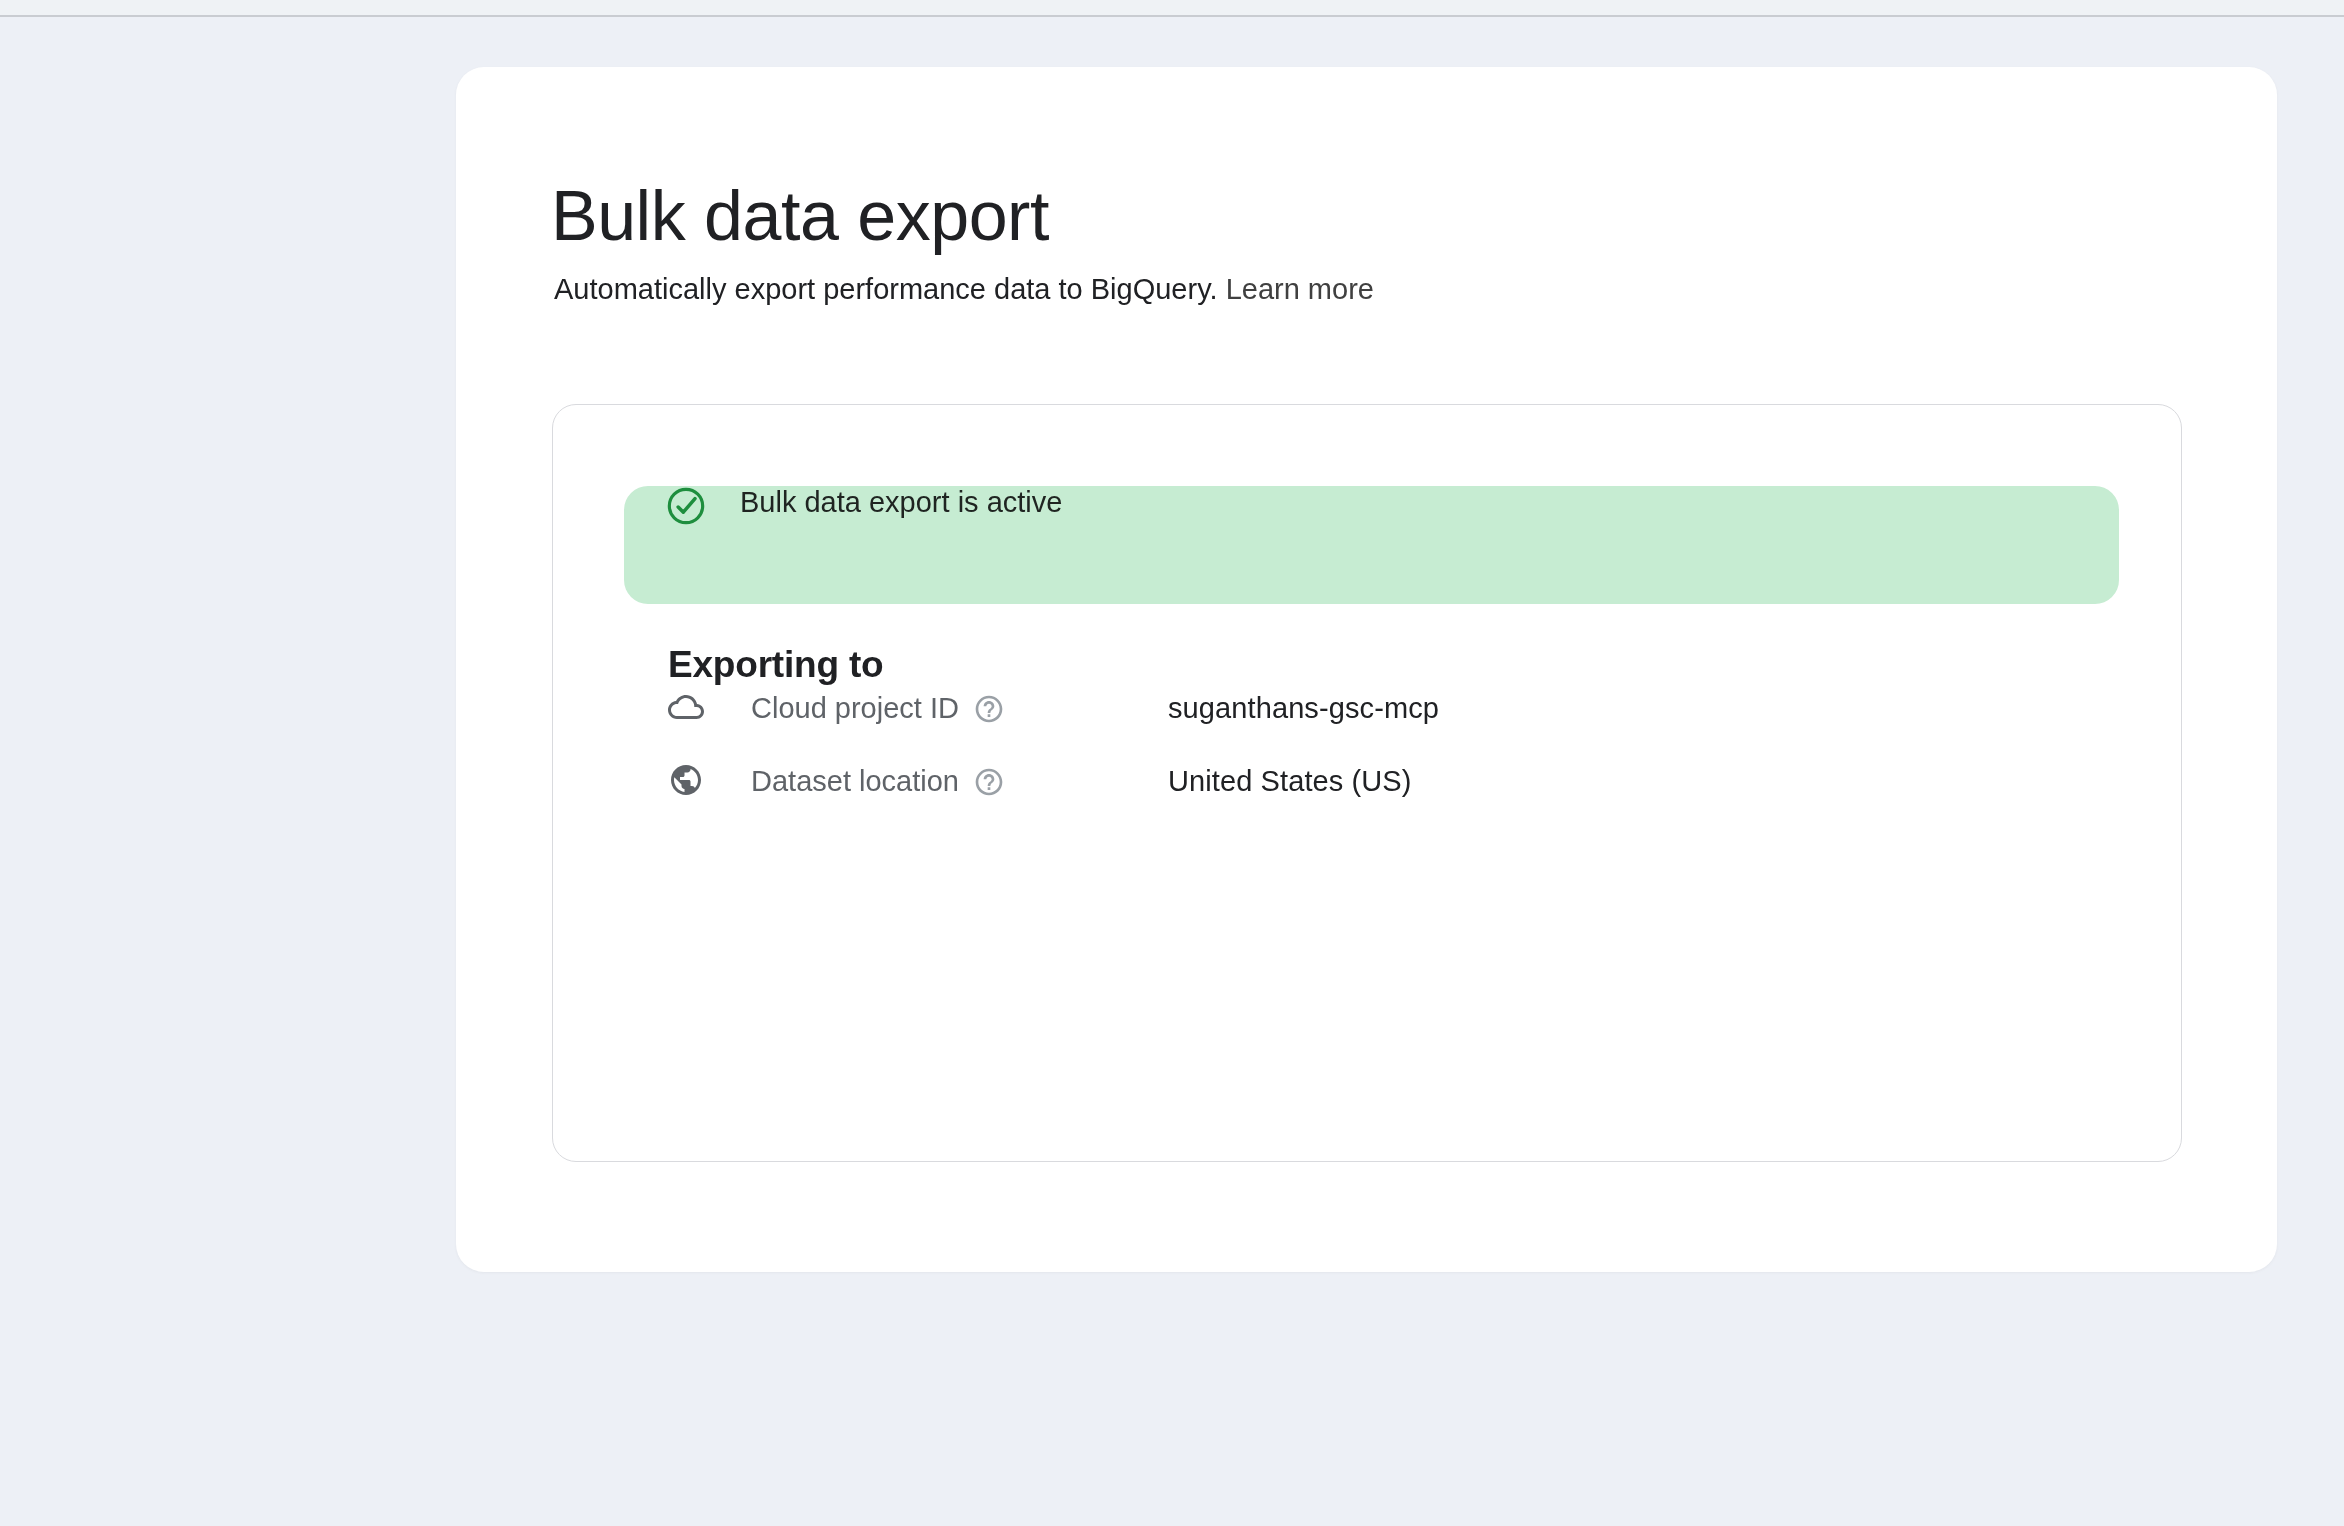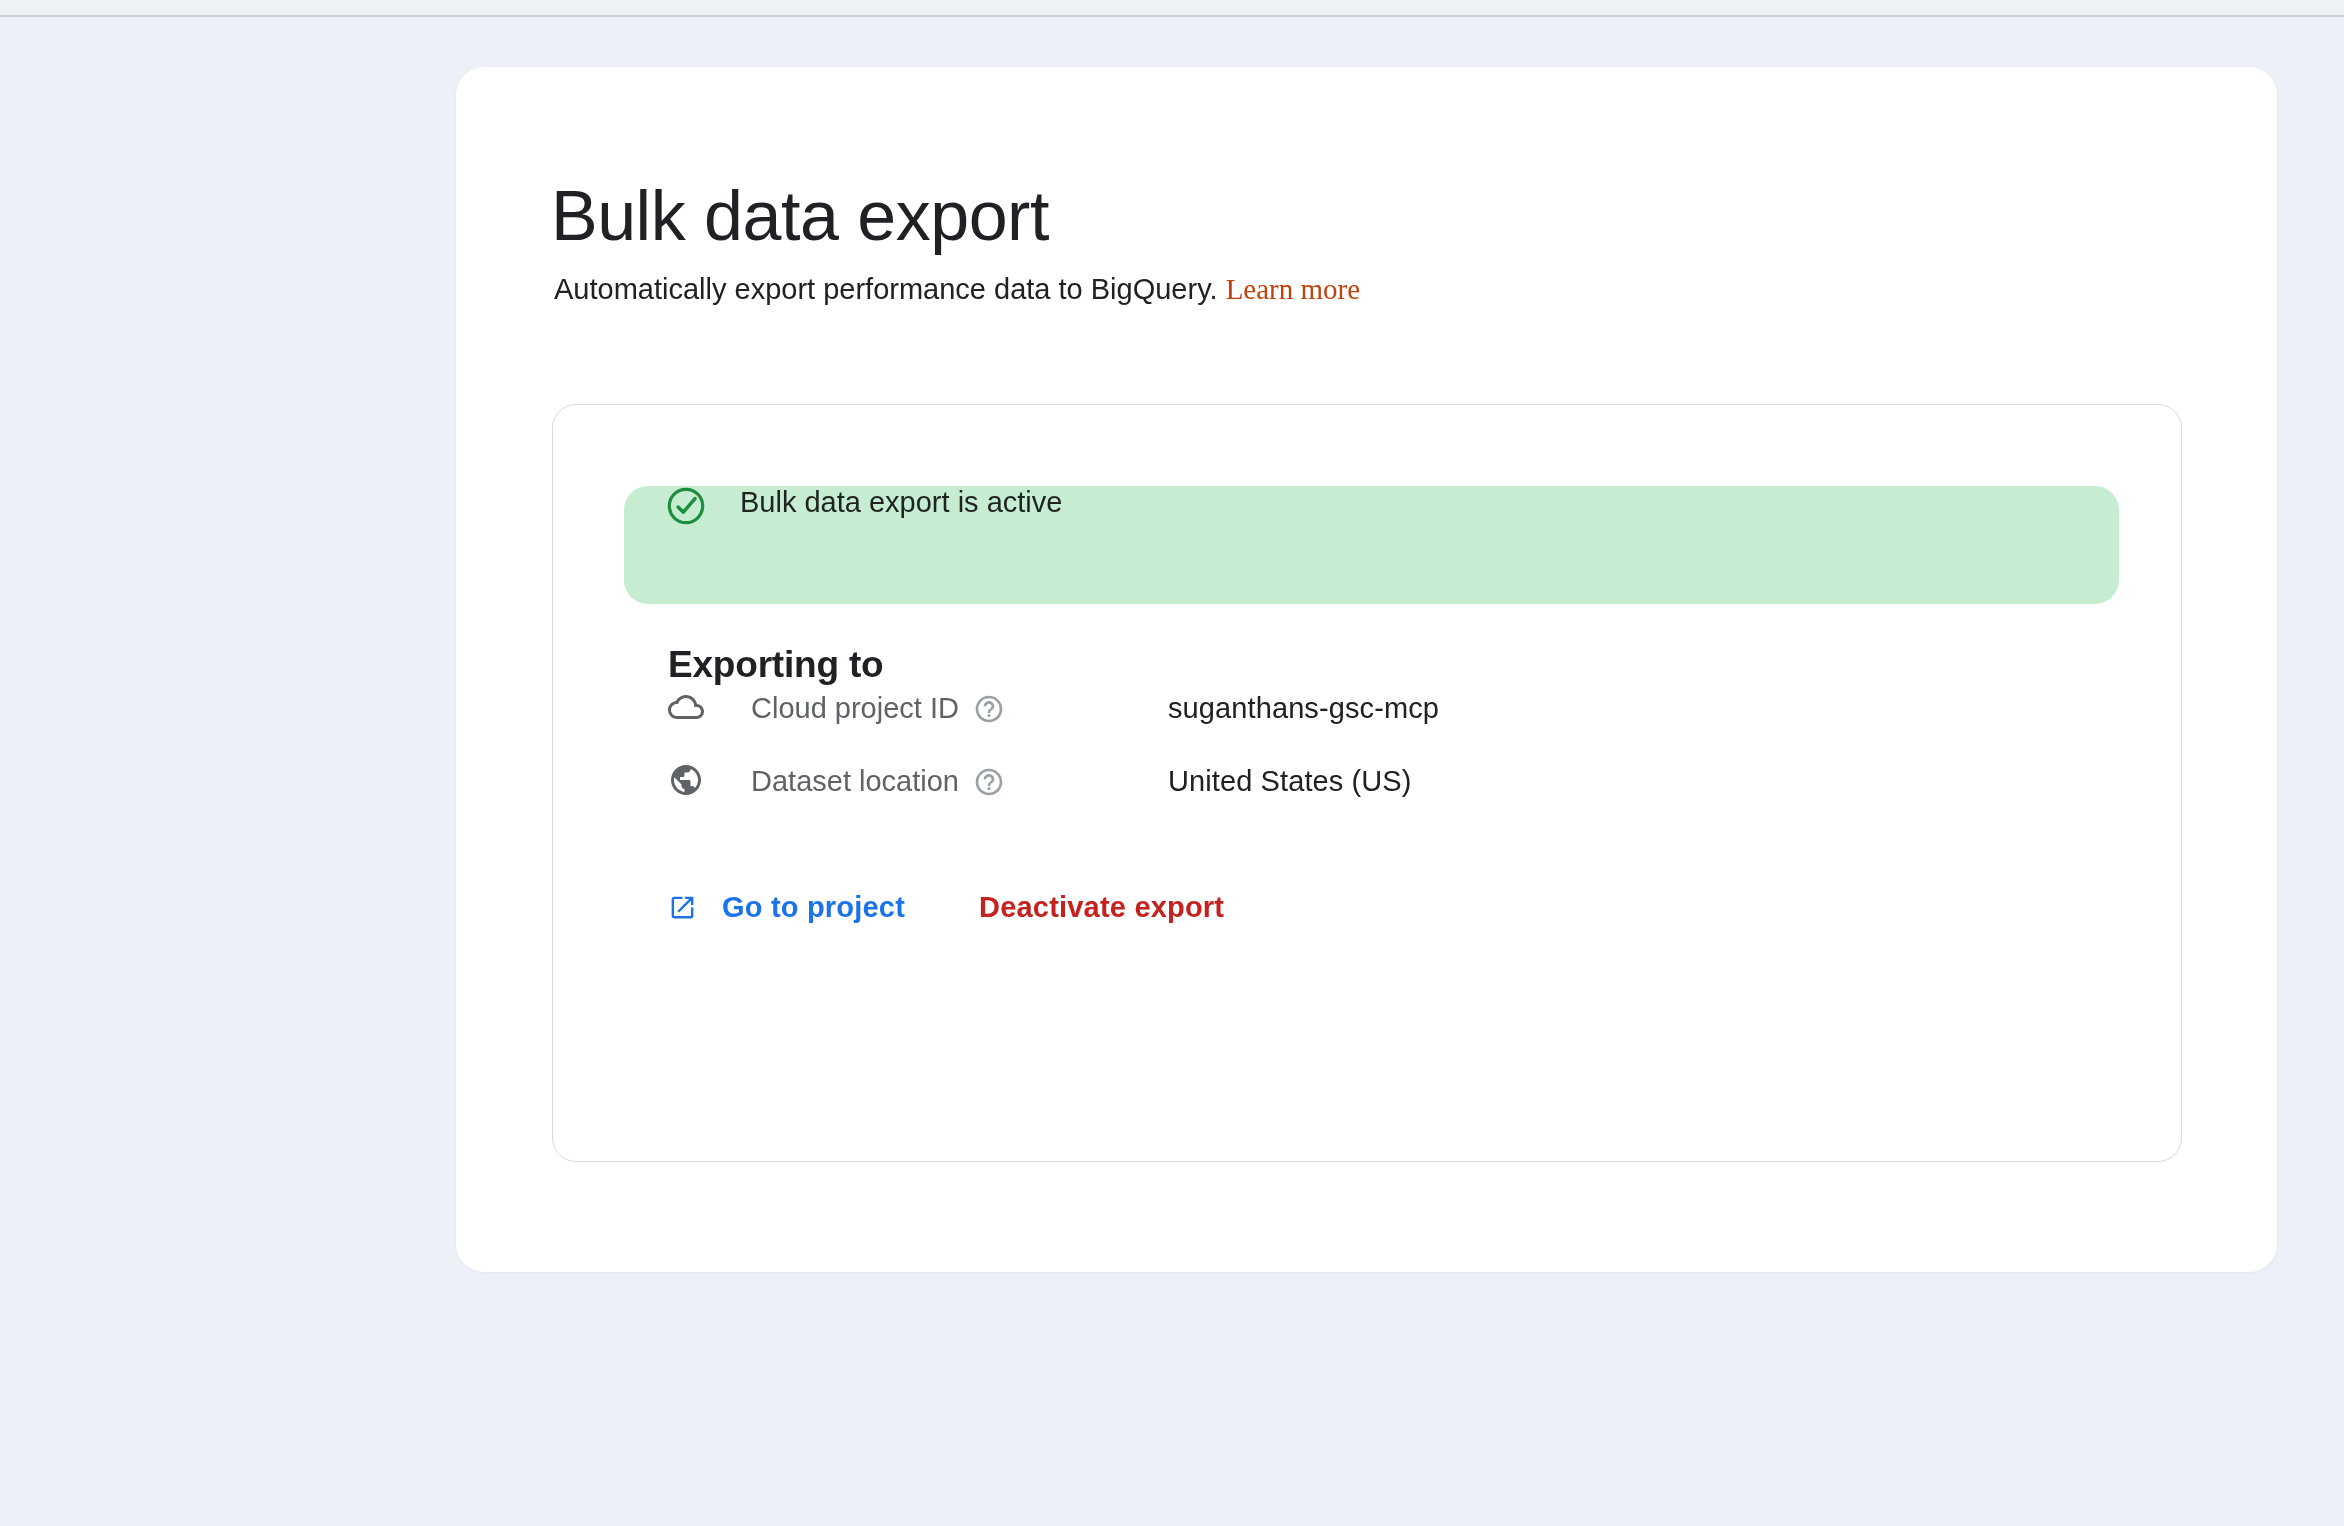--- a/index.html
+++ b/index.html
@@ -23,21 +23,21 @@
   .page-title {
     position: absolute; left: 95px; top: 113px;
     font-size: 70px; line-height: 72px; font-weight: 400;
     letter-spacing: -0.5px; color: #202124;
   }
   .page-subtitle {
     position: absolute; left: 98px; top: 204px;
     font-size: 29px; line-height: 36px; color: #202124;
   }
   .learn-more {
-    color: #c2410c; text-decoration: none; cursor: pointer; font-family: Liberation Serif, serif;
+    color: #404040; text-decoration: none; cursor: pointer;
   }
   .settings-box {
     position: absolute; left: 96px; top: 337px; width: 1630px; height: 758px;
     border: 1px solid #d9dade; border-radius: 24px; background: #ffffff;
   }
   .status-banner {
     position: absolute; left: 71px; top: 81px; width: 1495px; height: 118px;
     background: #c6ecd2; border-radius: 24px;
     display: flex; padding-left: 42px;
   }
@@ -143,27 +143,16 @@
           <span class="row-label">Dataset location</span>
           <span class="help-icon">
             <svg viewBox="0 0 24 24" fill="currentColor">
               <path d="M11 18h2v-2h-2v2zm1-16C6.48 2 2 6.48 2 12s4.48 10 10 10 10-4.48 10-10S17.52 2 12 2zm0 18c-4.41 0-8-3.59-8-8s3.59-8 8-8 8 3.59 8 8-3.59 8-8 8zm0-14c-2.21 0-4 1.79-4 4h2c0-1.1.9-2 2-2s2 .9 2 2c0 2-3 1.75-3 5h2c0-2.25 3-2.5 3-5 0-2.21-1.79-4-4-4z"></path>
             </svg>
           </span>
         </span>
         <span class="row-value">United States (US)</span>
       </div>
 
-      <div class="actions-row">
-        <div class="go-to-project">
-          <span class="open-icon">
-            <svg viewBox="0 0 24 24" fill="currentColor" width="29" height="29">
-              <path d="M19 19H5V5h7V3H5c-1.11 0-2 .9-2 2v14c0 1.1.89 2 2 2h14c1.1 0 2-.9 2-2v-7h-2v7zM14 3v2h3.59l-9.83 9.83 1.41 1.41L19 6.41V10h2V3h-7z"></path>
-            </svg>
-          </span>
-          <span class="btn-label">Go to project</span>
-        </div>
-        <div class="deactivate-export">Deactivate export</div>
-      </div>
 
     </div>
   </div>
 </div>
 
 </body></html>

